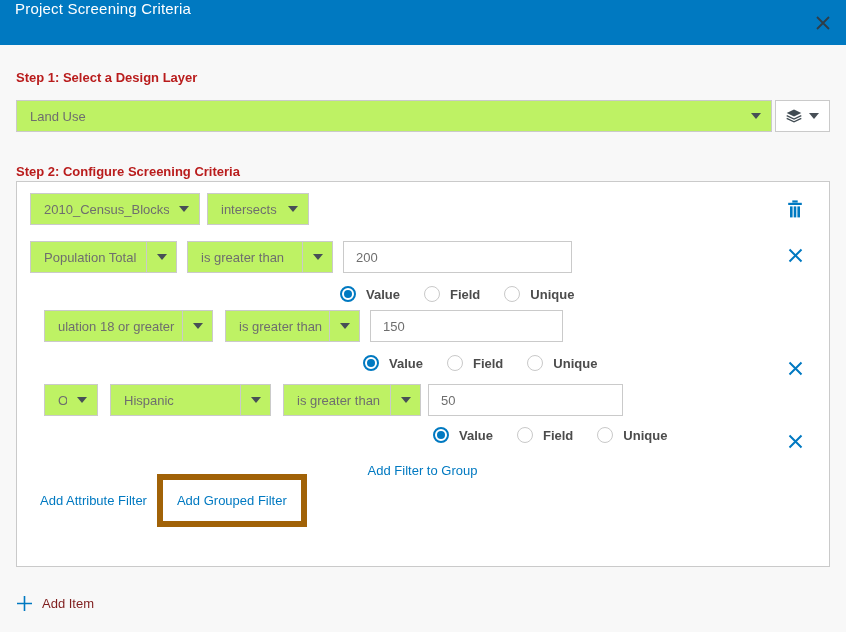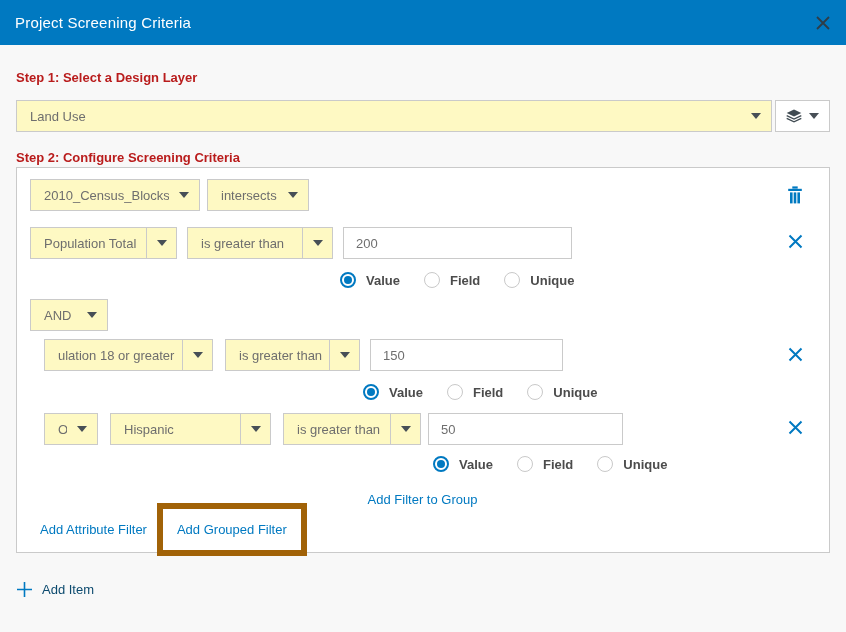--- a/index.html
+++ b/index.html
@@ -3,45 +3,45 @@
 <meta charset="utf-8">
 <style>
   * { margin:0; padding:0; box-sizing:border-box; }
   html,body { background:#e9e9e9; }
   .dlg {
     width:846px; height:632px; position:relative; overflow:hidden;
     background:#f8f8f8; font-family:"Liberation Sans", sans-serif;
     font-size:13px; color:#6e6e6e;
   }
   .hdr {
-    height:45px; background:#0079c1; display:flex; align-items:center;
+    height:45px; background:#0079c1; display:flex; 
     padding:0 15px;
   }
   .hdr-title { color:#ffffff; font-size:15px; letter-spacing:.2px; }
   .hdr-close { margin-left:auto; cursor:pointer; display:flex; align-items:center; }
   .content { padding:0 16px; }
   .sec-label { font-size:13px; font-weight:bold; color:#b91c1c; }
   .step1-label { margin-top:25px; }
   .layer-row { margin-top:15px; display:flex; gap:3px; }
   .select {
-    background:#fef9c3; border:1px solid #cacaca; height:32px;
+    background:#bef264; border:1px solid #cacaca; height:32px;
     display:flex; align-items:center; color:#6e6e6e; cursor:pointer;
   }
   .select .txt { flex:1; padding-left:13px; white-space:nowrap; overflow:hidden; }
   .select .chev {
     width:30px; align-self:stretch; display:flex; align-items:center; justify-content:center;
   }
   .select.split .chev { border-left:1px solid #cacaca; }
   .tri { width:0; height:0; border-left:5px solid transparent; border-right:5px solid transparent; border-top:6px solid #474f56; }
   .layer-select { flex:1; }
   .layers-btn {
     width:55px; background:#fff; border:1px solid #cacaca; height:32px;
     display:flex; align-items:center; justify-content:center; gap:7px; cursor:pointer;
   }
-  .step2-label { margin-top:18px; }
+  .step2-label { margin-top:32px; }
   .item-label { margin-top:15px; color:#6e6e6e; }
   .panel {
     margin-top:2px; background:#fff; border:1px solid #cacaca;
     padding:11px 14px 4px 13px; position:relative; height:386px;
   }
   .row { display:flex; align-items:flex-start; }
   .input {
     background:#fff; border:1px solid #cacaca; height:32px; padding:0 12px;
     font-family:inherit; font-size:13px; color:#6e6e6e; outline:none;
   }
@@ -60,21 +60,21 @@
   .group { margin-left:14px; }
   .link { color:#0079c1; cursor:pointer; }
   .center-link { margin-top:20px; text-align:center; height:15px; }
   .links-row { margin-top:-4px; display:flex; align-items:center; }
   .attr-link { margin-left:10px; }
   .focus-box {
     margin-left:10px; border:6px solid #a16207; padding:13px 14px; display:inline-block;
   }
   .icon-col-btn { position:absolute; right:26px; cursor:pointer; line-height:0; }
   .add-item-row { margin-top:28px; display:flex; align-items:center; gap:9px; cursor:pointer; }
-  .add-item-lbl { color:#0c4a6e; }
+  .add-item-lbl { color:#7f1d1d; }
 </style>
 </head>
 <body>
 
 <div class="dlg">
 
   <div class="hdr">
     <span class="hdr-title">Project Screening Criteria</span>
     <span class="hdr-close">
       <svg width="16" height="16" viewBox="0 0 16 16">
@@ -152,28 +152,20 @@
           <span class="radio-lbl">Field</span>
         </span>
         <span class="radio-item">
           <span class="radio">
               <span class="dot"></span>
             </span>
           <span class="radio-lbl">Unique</span>
         </span>
       </div>
 
-      <div class="row" style="margin-top:11px">
-        <div class="select" style="width:78px">
-          <span class="txt">AND</span>
-          <span class="chev">
-              <span class="tri"></span>
-            </span>
-        </div>
-      </div>
 
       <div class="group">
         <div class="row" style="margin-top:8px">
           <div class="select split" style="width:169px">
             <span class="txt">ulation 18 or greater</span>
             <span class="chev">
                 <span class="tri"></span>
               </span>
           </div>
           <div class="select split" style="width:135px; margin-left:12px">

